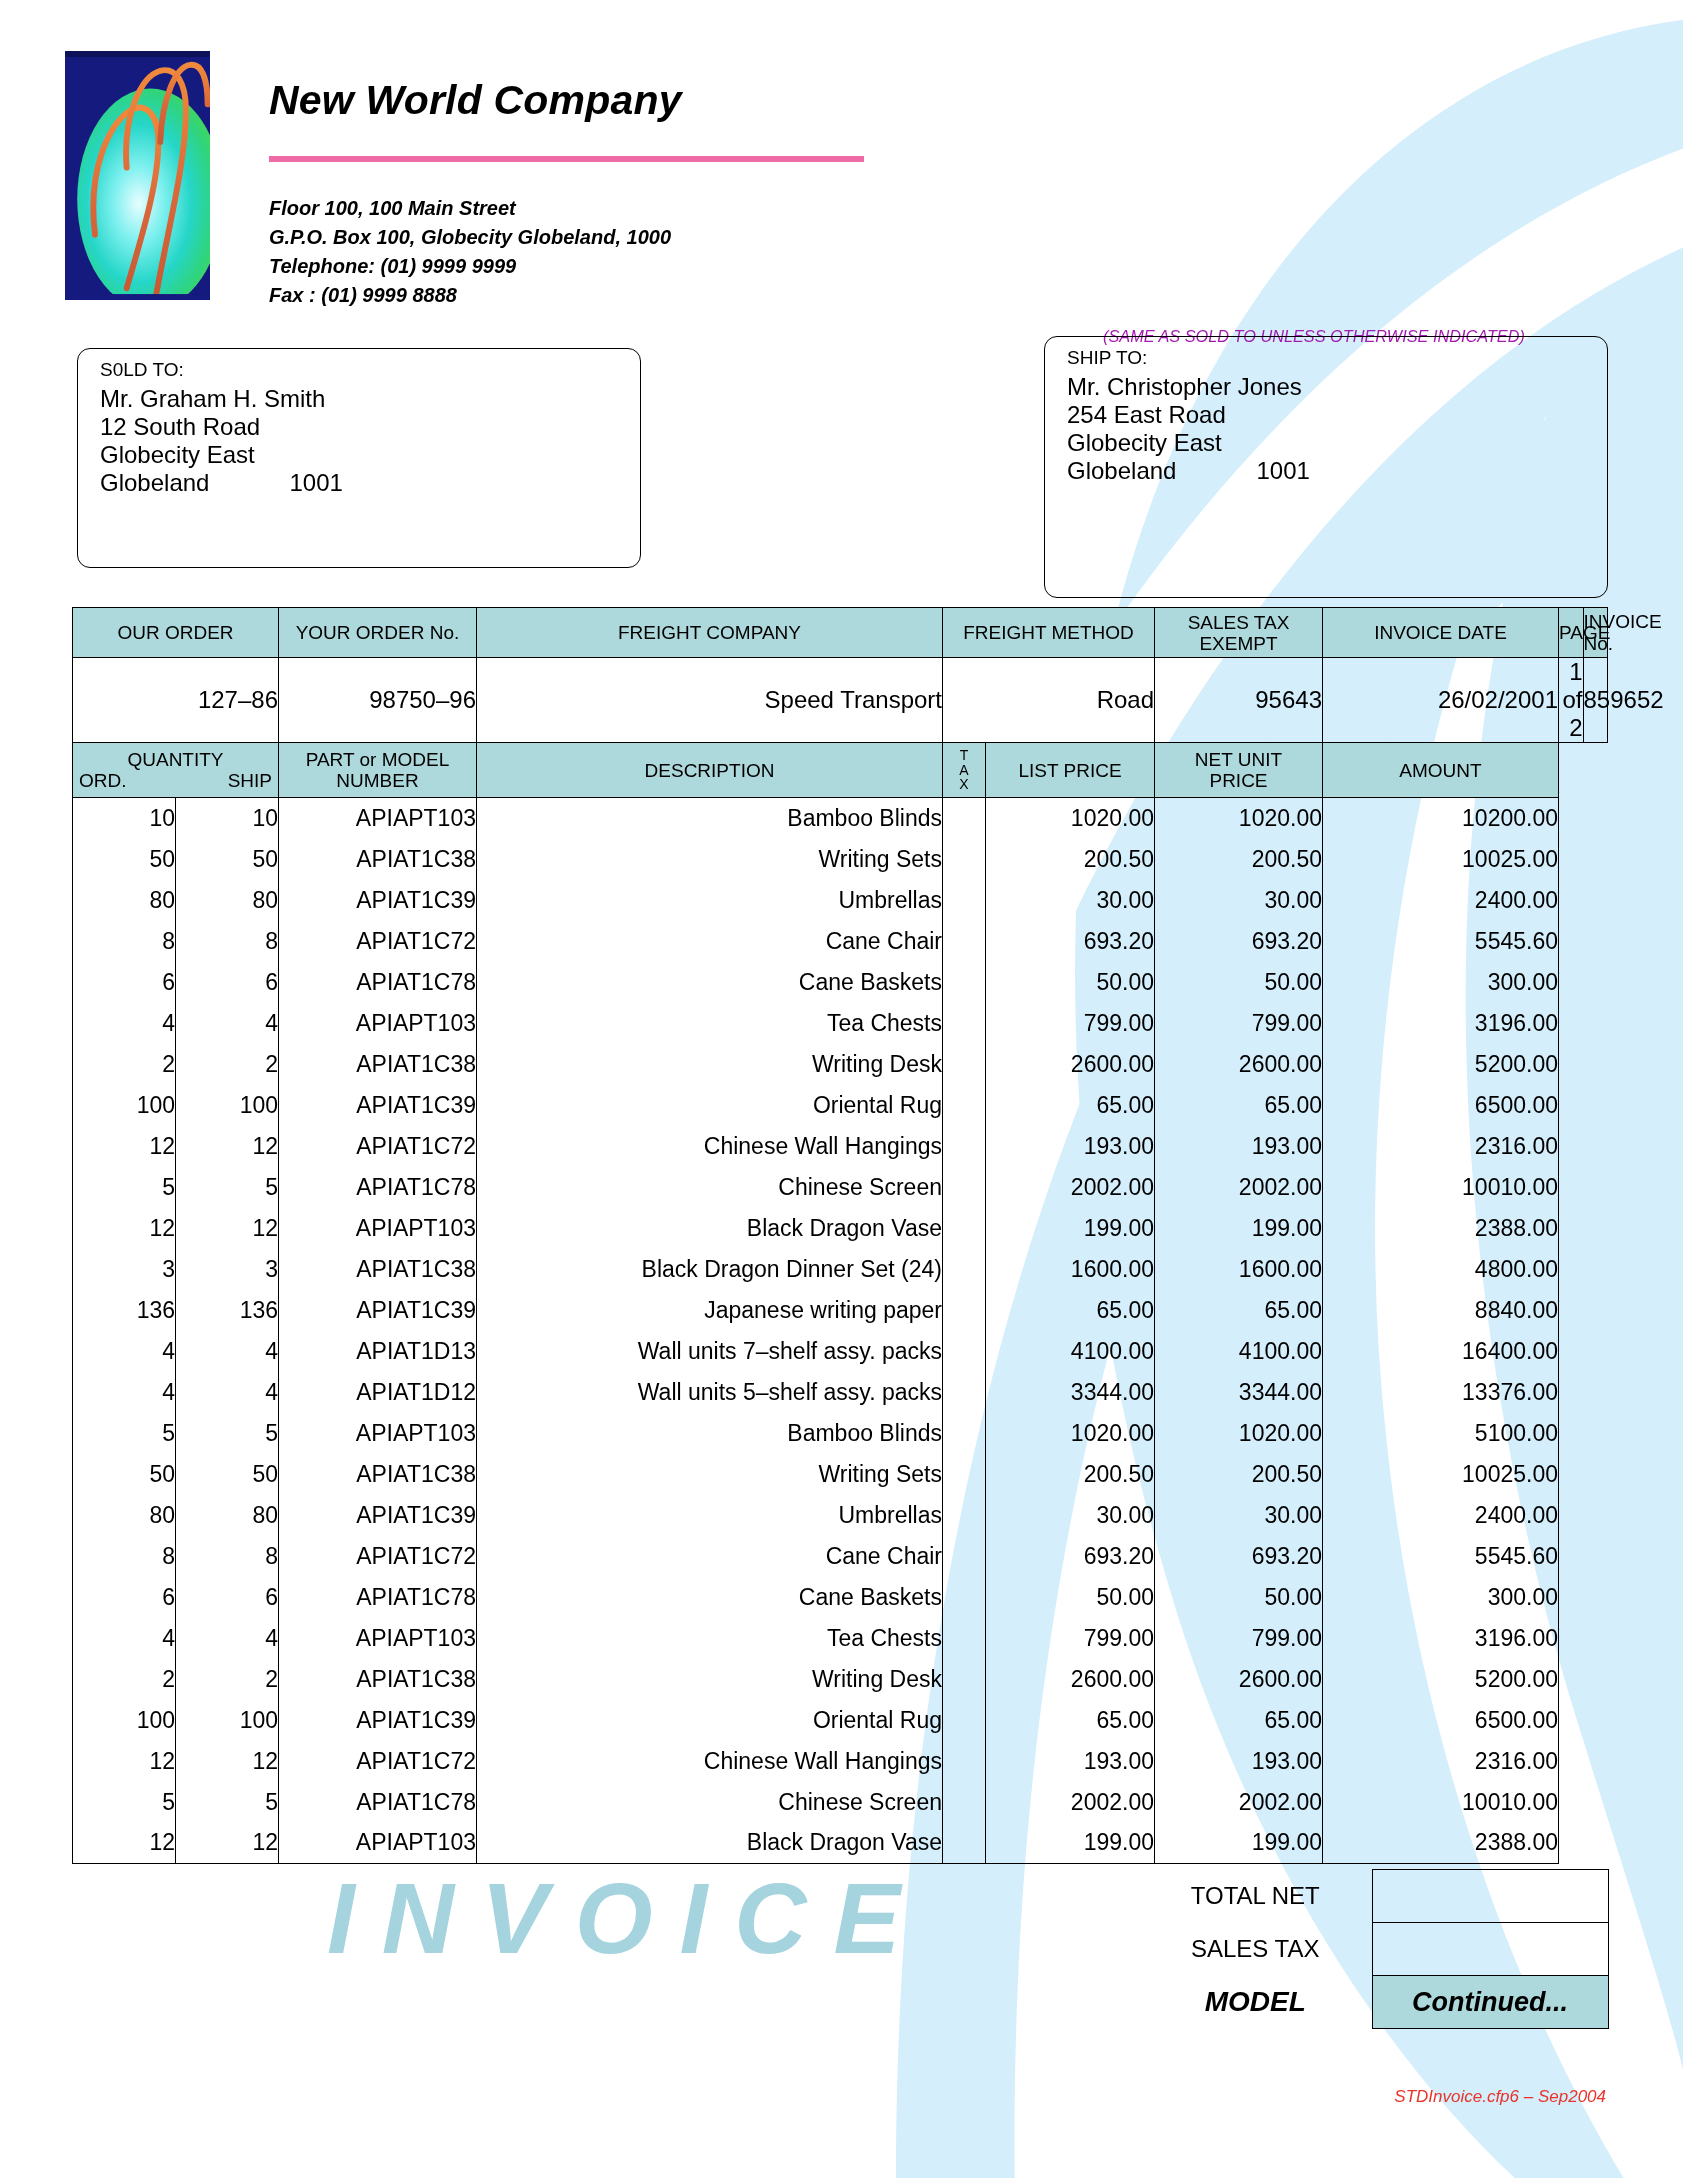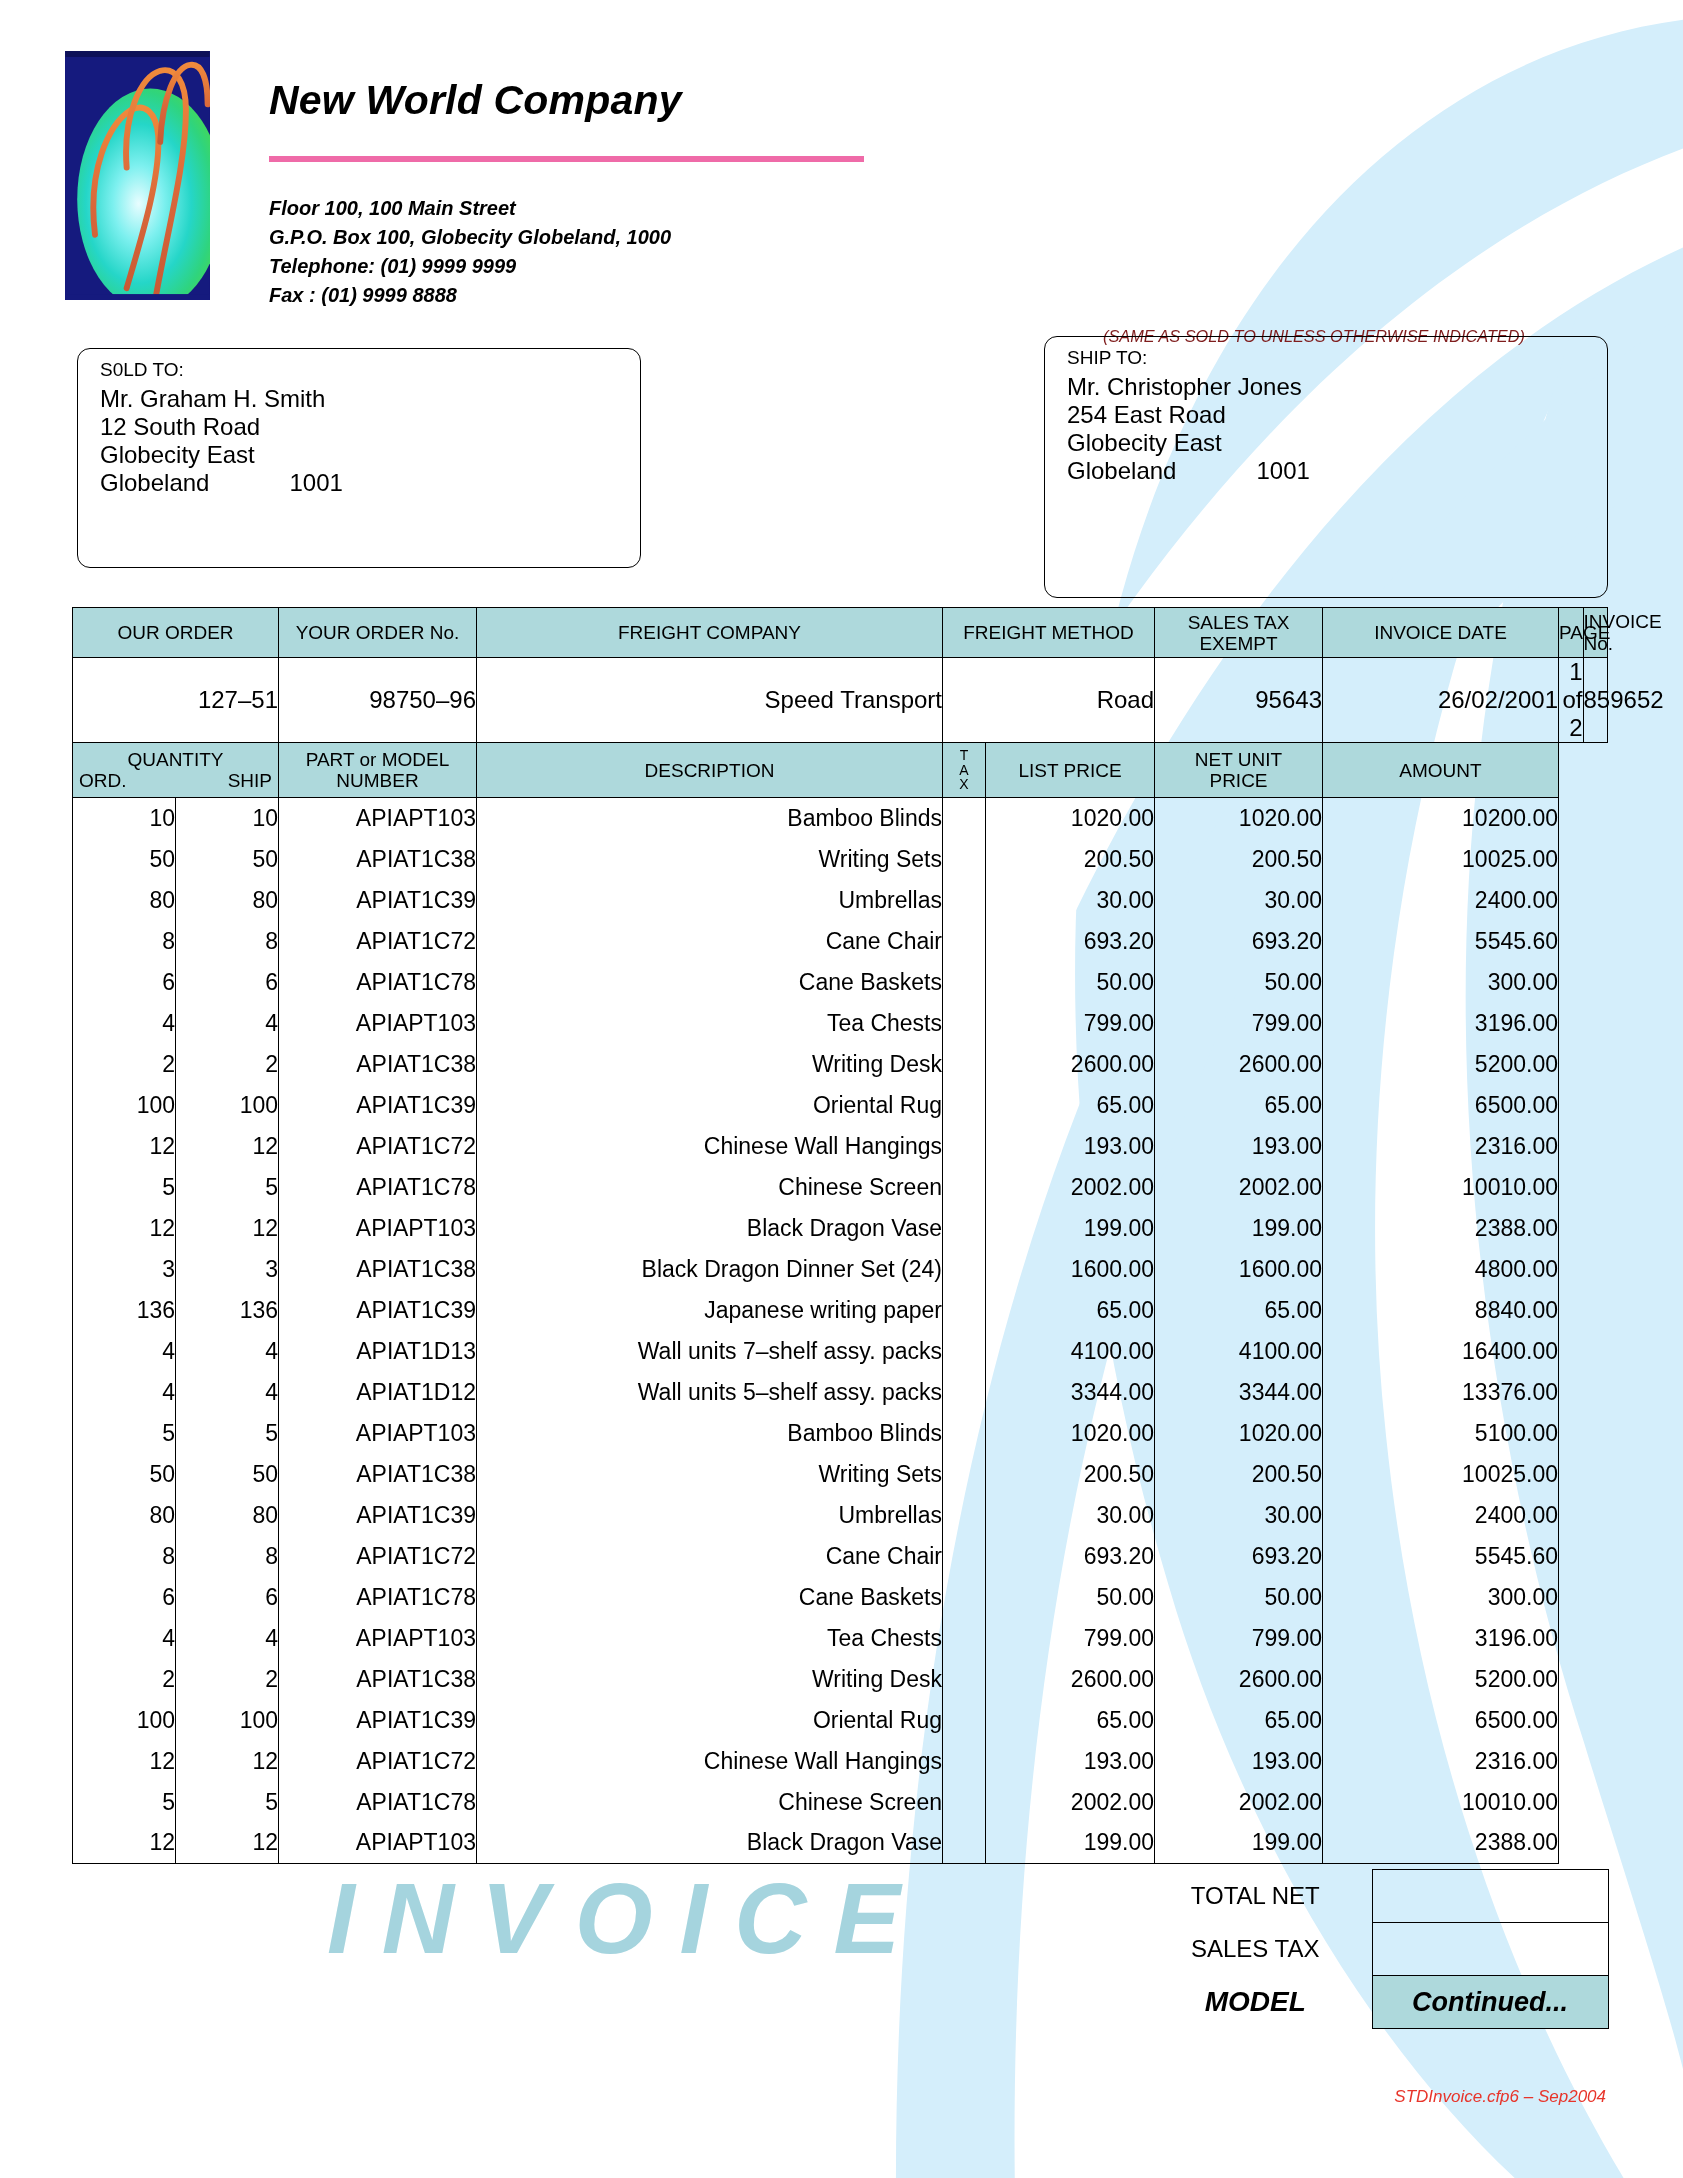--- a/index.html
+++ b/index.html
@@ -103,21 +103,21 @@
     line-height: 28px;
     color: #000;
     white-space: pre;
   }
   .same-as-note {
     position: absolute;
     left: 1103px;
     top: 327px;
     font-size: 16.3px;
     font-style: italic;
-    color: #7f1d1d;
+    color: #a21caf;
     white-space: nowrap;
   }
 
   
   #invoice-table {
     position: absolute;
     left: 72px;
     top: 607px;
     width: 1536px;
     border-collapse: collapse;
@@ -314,21 +314,21 @@
         <td class="hdr-cell" colspan="2">FREIGHT METHOD</td>
         <td class="hdr-cell two-line">
           <div>SALES TAX</div>
           <div>EXEMPT</div>
         </td>
         <td class="hdr-cell">INVOICE DATE</td>
         <td class="hdr-cell">PAGE</td>
         <td class="hdr-cell">INVOICE No.</td>
       </tr>
       <tr>
-        <td class="order-val" colspan="2">127–51</td>
+        <td class="order-val" colspan="2">127–86</td>
         <td class="order-val">98750–96</td>
         <td class="order-val">Speed Transport</td>
         <td class="order-val" colspan="2">Road</td>
         <td class="order-val">95643</td>
         <td class="order-val">26/02/2001</td>
         <td class="order-val">1 of 2</td>
         <td class="order-val">859652</td>
       </tr>
 
       <tr>

